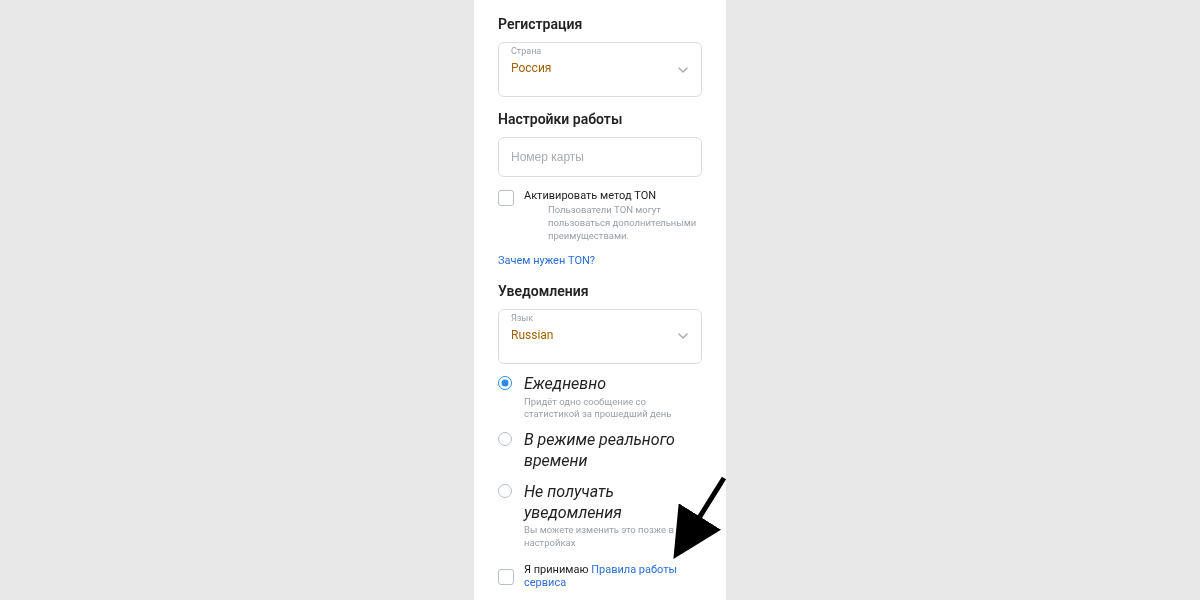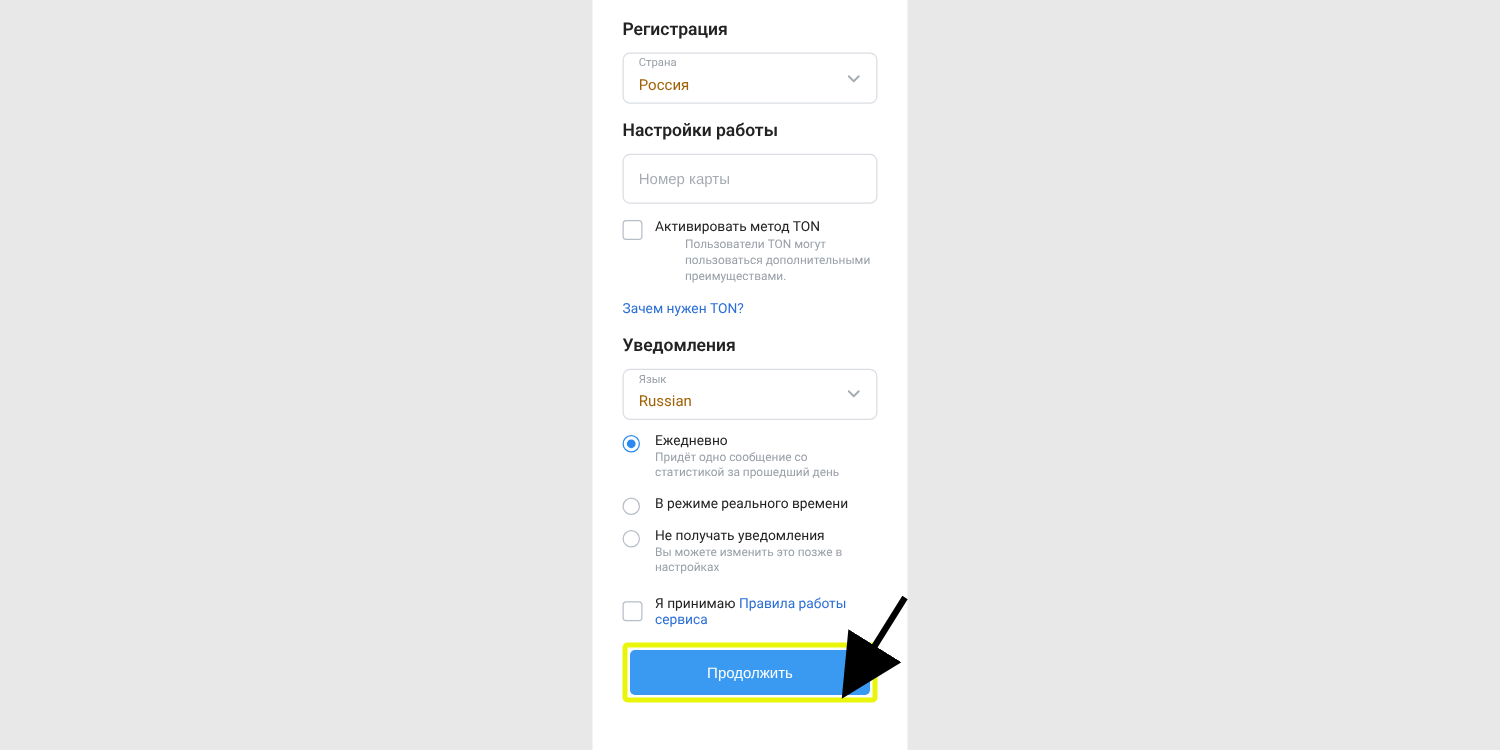--- a/index.html
+++ b/index.html
@@ -23,21 +23,21 @@
       font-weight: 600;
       color: #222;
       margin-bottom: 10px;
     }
     .section-title.first { margin-top: 0; }
     .section-title.mt { margin-top: 14px; }
     .field {
       position: relative;
       border: 1px solid #d9dde2;
       border-radius: 6px;
-      padding: 14px 34px 6px 12px;
+      padding: 14px 34px 20px 12px;
       margin-bottom: 10px;
       background: #fff;
       cursor: pointer;
     }
     .field .float-label {
       position: absolute;
       top: 3px;
       left: 12px;
       font-size: 9px;
       color: #9aa0a8;
@@ -122,23 +122,24 @@
       content: '';
       position: absolute;
       top: 50%; left: 50%;
       width: 7px; height: 7px;
       background: #2a8aef;
       border-radius: 50%;
       transform: translate(-50%, -50%);
     }
     .radio-text { flex: 1; }
     .radio-title {
-      font-size: 11px;
+      font-size: 16px;
       color: #222;
       line-height: 1.3;
+      font-style: italic;
     }
     .radio-desc {
       font-size: 9.5px;
       color: #9aa0a8;
       line-height: 1.3;
       margin-top: 1px;
     }
     .terms-row {
       display: flex;
       align-items: center;

